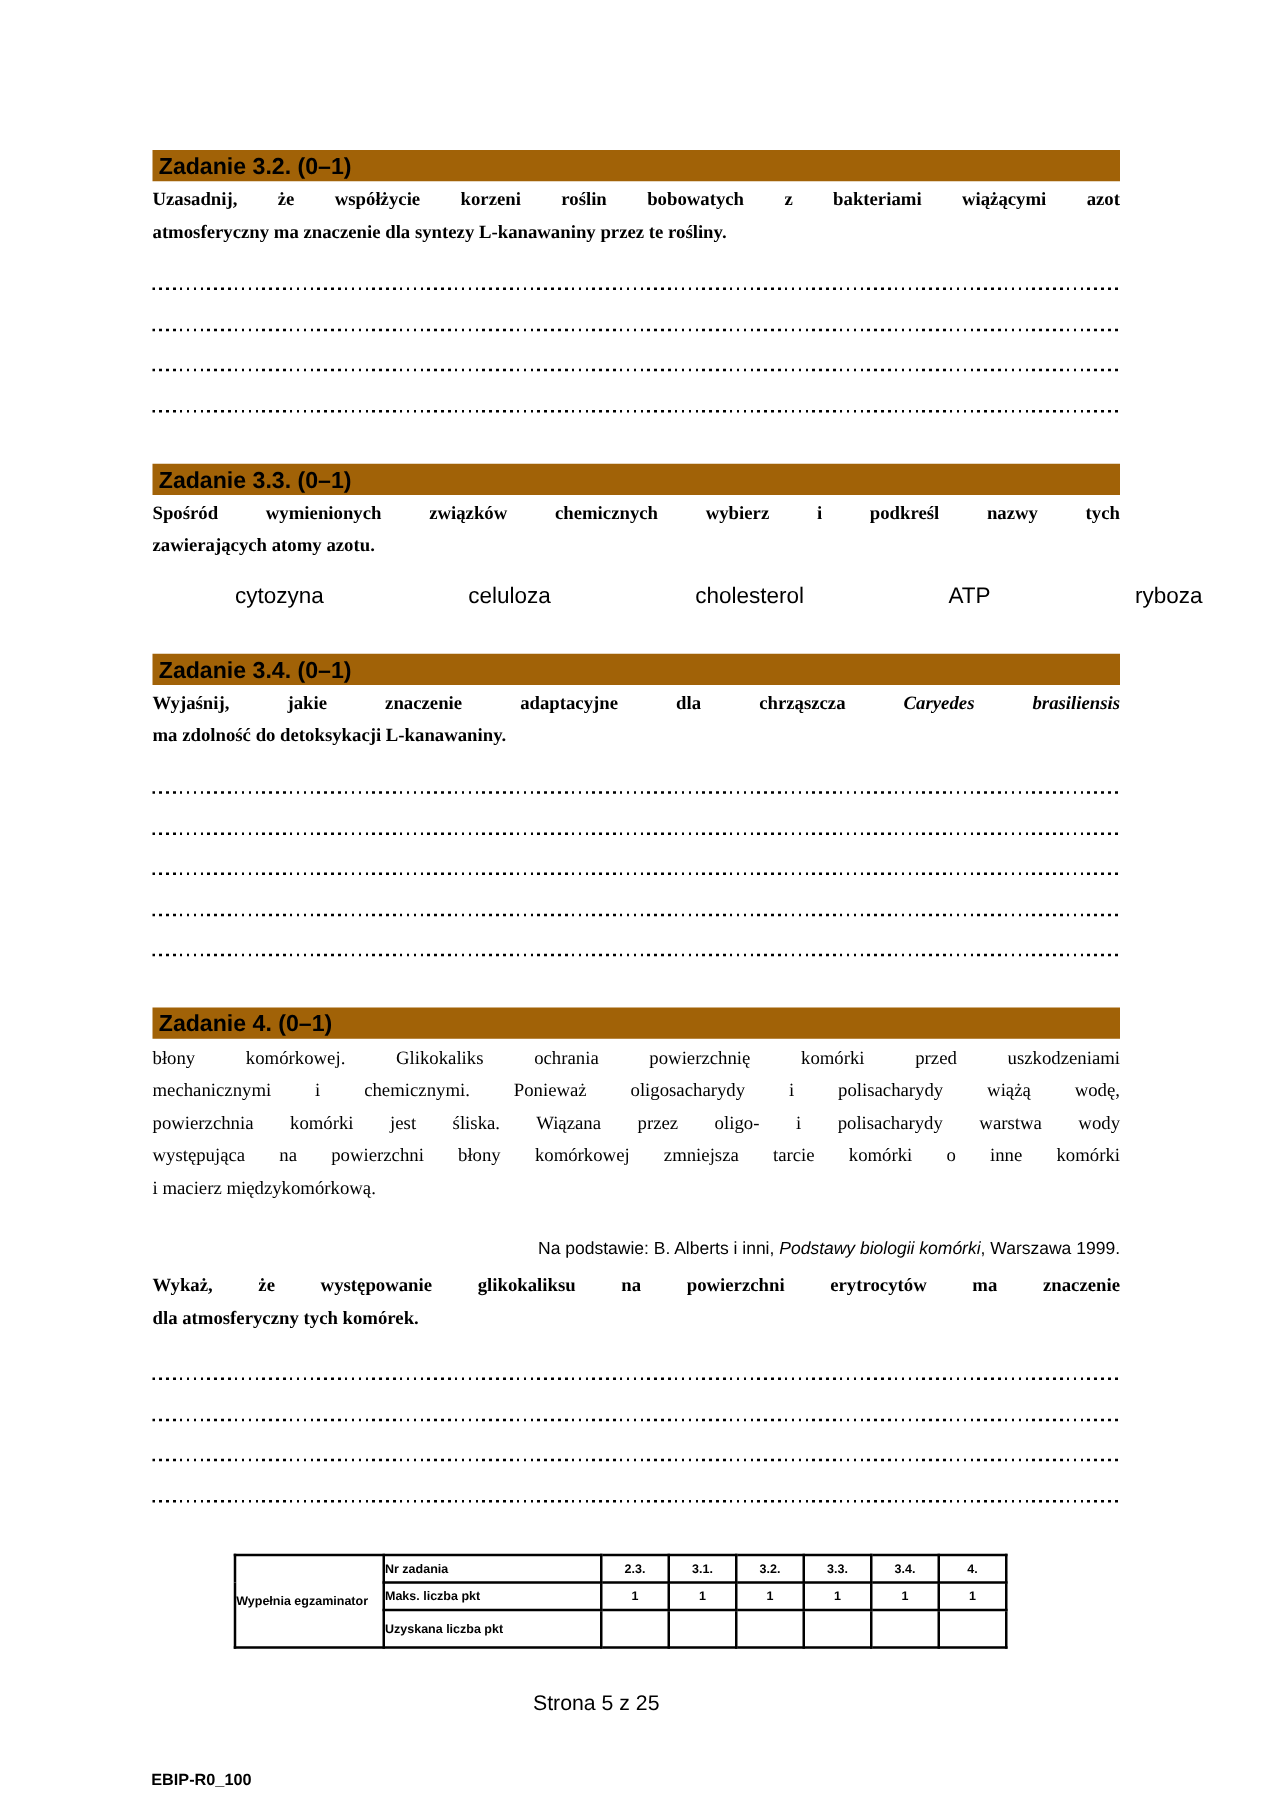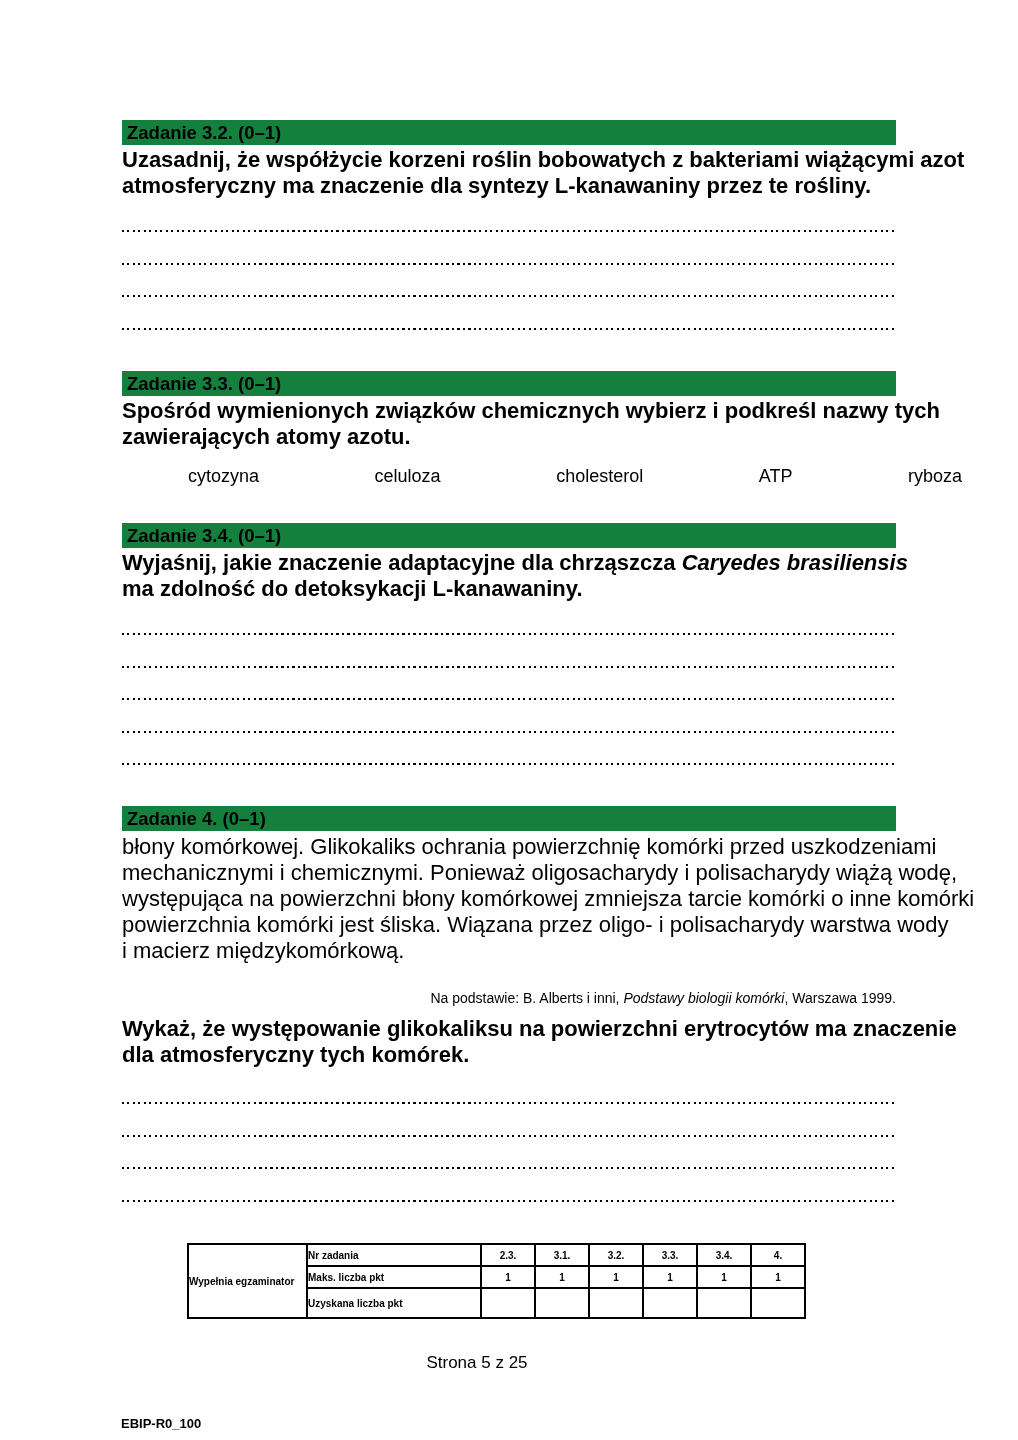--- a/index.html
+++ b/index.html
@@ -4,28 +4,29 @@
 <style>
   html,body { margin:0; padding:0; }
   body {
     width:1018px; height:1440px; position:relative;
     background:#ffffff; color:#000;
     font-family:"Liberation Sans","DejaVu Sans",sans-serif;
     overflow:hidden;
   }
   .abs { position:absolute; left:122px; width:774px; }
   .bar {
-    background:#15803d; height:25px; line-height:25px;
+    background:#a16207; height:25px; line-height:25px;
     font-weight:700; font-size:18.5px; padding-left:5px;
     box-sizing:border-box;
   }
   .jline {
-    font-size:22px; line-height:26px;
+    font-size:15px; line-height:26px;
     text-align:justify; text-align-last:justify;
     white-space:nowrap;
+    font-family:Liberation Serif, serif;
   }
   .jline.last { text-align-last:left; white-space:normal; }
   .bold { font-weight:700; }
   .ans-line {
     height:32.5px;
     background:repeating-linear-gradient(to right,#000 0 2px,transparent 2px 5.5px) left bottom / 100% 2.3px no-repeat;
   }
   .options {
     display:flex; justify-content:space-between;
     padding:0 60px 0 66px; font-size:18px; line-height:20px;
@@ -83,22 +84,22 @@
   <div class="ans-line"></div>
   <div class="ans-line"></div>
   <div class="ans-line"></div>
   <div class="ans-line"></div>
 </div>
 
 <div class="abs bar" style="top:806px">Zadanie 4. (0–1)</div>
 <div class="abs" style="top:834px">
   <div class="jline">błony komórkowej. Glikokaliks ochrania powierzchnię komórki przed uszkodzeniami</div>
   <div class="jline">mechanicznymi i chemicznymi. Ponieważ oligosacharydy i polisacharydy wiążą wodę,</div>
+  <div class="jline">powierzchnia komórki jest śliska. Wiązana przez oligo- i polisacharydy warstwa wody</div>
   <div class="jline">występująca na powierzchni błony komórkowej zmniejsza tarcie komórki o inne komórki</div>
-  <div class="jline">powierzchnia komórki jest śliska. Wiązana przez oligo- i polisacharydy warstwa wody</div>
   <div class="jline last">i macierz międzykomórkową.</div>
 </div>
 <div class="abs source" style="top:990px"><span>Na podstawie: B. Alberts i inni,</span> <i>Podstawy biologii komórki</i><span>, Warszawa 1999.</span></div>
 <div class="abs" style="top:1016px">
   <div class="jline bold">Wykaż, że występowanie glikokaliksu na powierzchni erytrocytów ma znaczenie</div>
   <div class="jline bold last">dla atmosferyczny tych komórek.</div>
 </div>
 <div class="abs" style="top:1072px">
   <div class="ans-line"></div>
   <div class="ans-line"></div>

